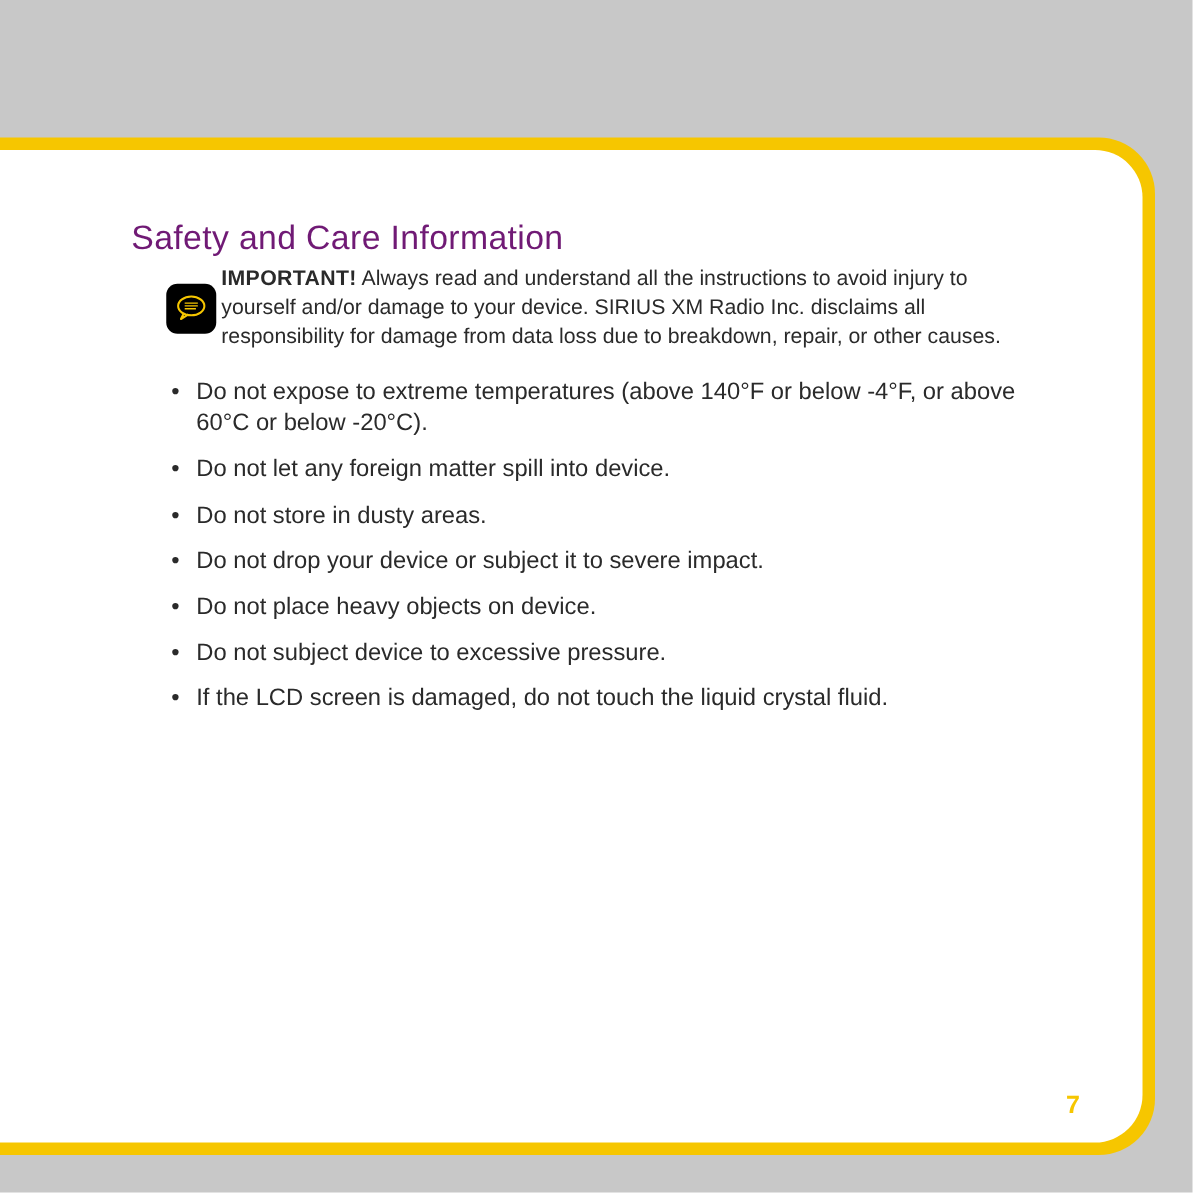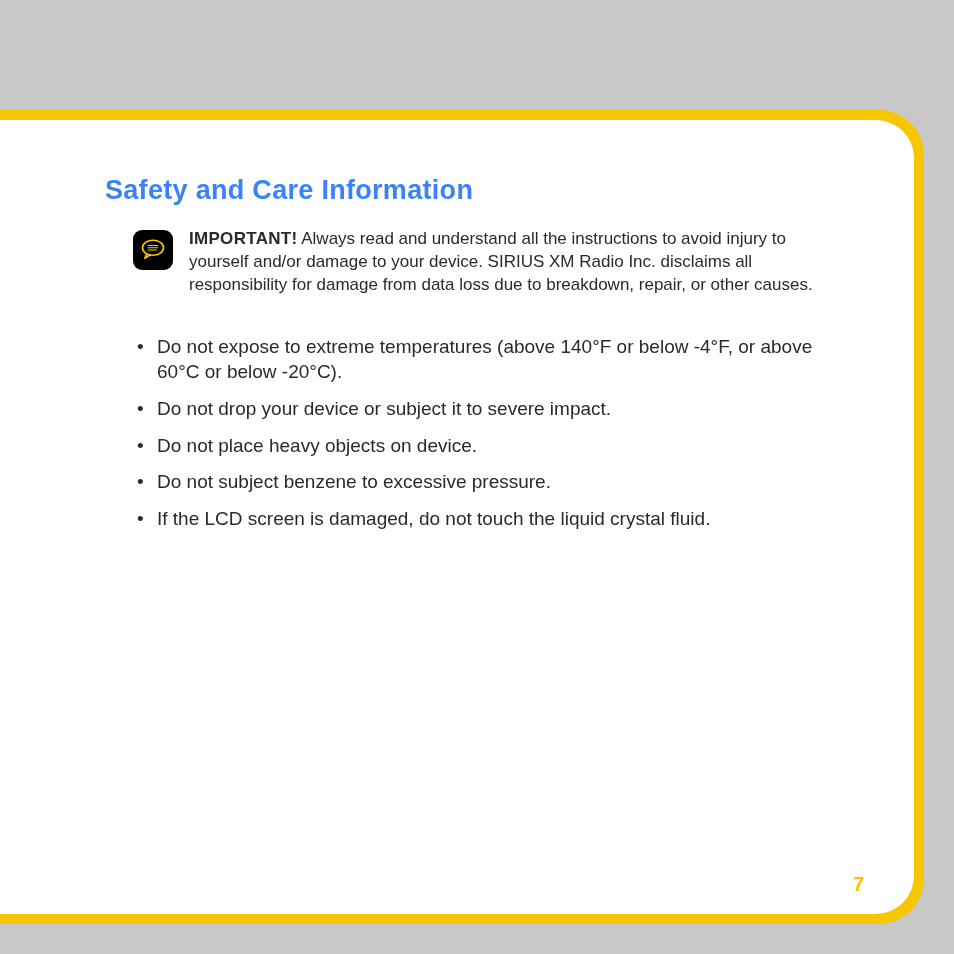--- a/index.html
+++ b/index.html
@@ -27,30 +27,30 @@
       left: 0;
       right: 10px;
       bottom: 10px;
       background: #ffffff;
       border-top-right-radius: 38px;
       border-bottom-right-radius: 38px;
       padding: 55px 80px 40px 105px;
     }
     .heading {
       font-size: 27px;
-      font-weight: bold;
-      color: #3b82f6;
-      margin-bottom: 22px;
+      font-weight: normal;
+      color: #701a75;
+      margin-bottom: 6px;
       letter-spacing: 0.3px;
     }
     .important-block {
       display: flex;
-      align-items: flex-start;
-      gap: 16px;
-      margin-bottom: 37px;
+      align-items: center;
+      gap: 4px;
+      margin-bottom: 20px;
       padding-left: 28px;
     }
     .important-icon {
       flex-shrink: 0;
       width: 40px;
       height: 40px;
       background: #000;
       border-radius: 9px;
       display: flex;
       align-items: center;
@@ -113,21 +113,23 @@
           <line x1="13" y1="14" x2="27" y2="14" stroke="#f6c600" stroke-width="1.4"></line>
         </svg>
       </div>
       <div class="important-text">
         <span class="important-label">IMPORTANT!</span><span> Always read and understand all the instructions to avoid injury to yourself and/or damage to your device. SIRIUS XM Radio Inc. disclaims all responsibility for damage from data loss due to breakdown, repair, or other causes.</span>
       </div>
     </div>
 
     <ul class="bullet-list">
       <li>Do not expose to extreme temperatures (above 140°F or below -4°F, or above 60°C or below -20°C).</li>
+      <li>Do not let any foreign matter spill into device.</li>
+      <li>Do not store in dusty areas.</li>
       <li>Do not drop your device or subject it to severe impact.</li>
       <li>Do not place heavy objects on device.</li>
-      <li>Do not subject benzene to excessive pressure.</li>
+      <li>Do not subject device to excessive pressure.</li>
       <li>If the LCD screen is damaged, do not touch the liquid crystal fluid.</li>
     </ul>
 
     <div class="page-number">7</div>
   </div>
 </div>
 
 </body></html>

